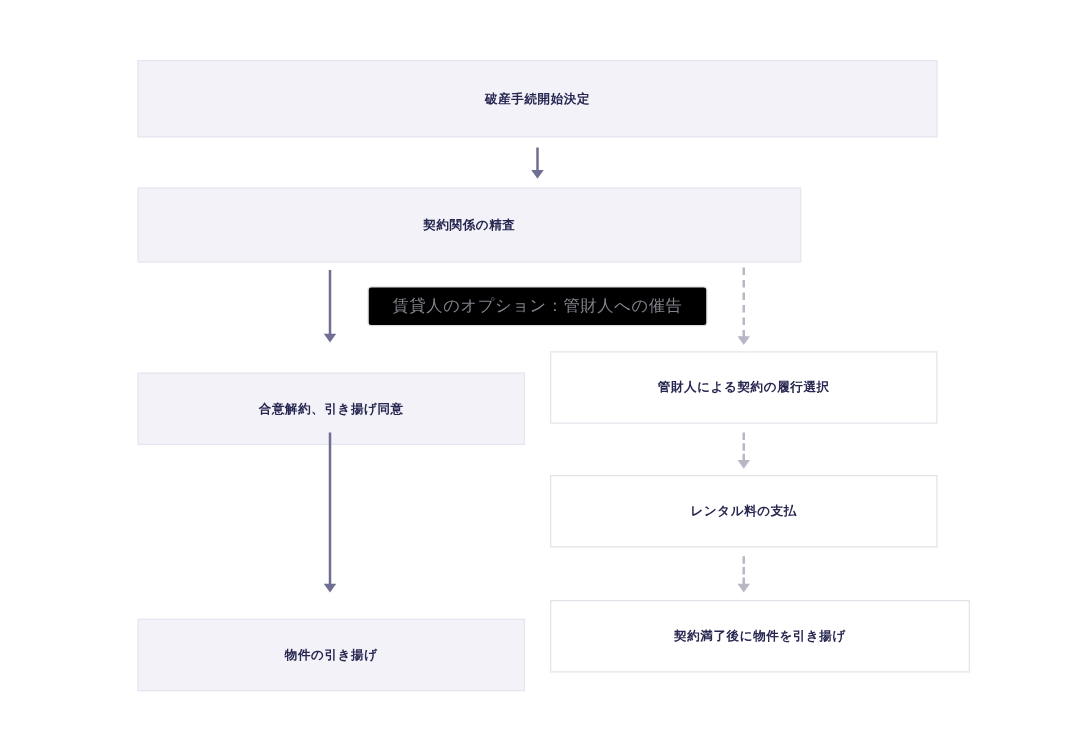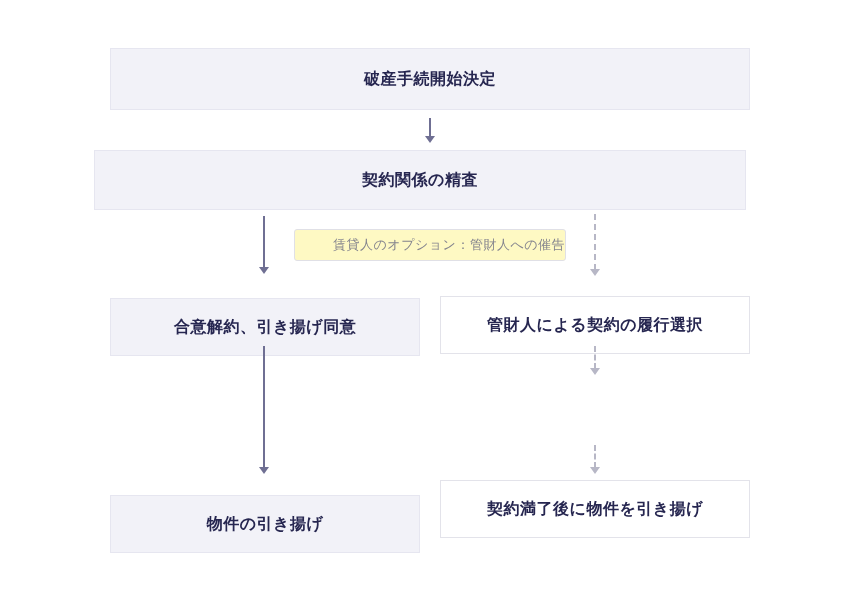--- a/index.html
+++ b/index.html
@@ -10,35 +10,35 @@
     background: #ffffff;
     font-family: "Liberation Sans", "DejaVu Sans", sans-serif;
     overflow: hidden;
   }
   .node {
     position: absolute;
     display: flex;
     align-items: center;
     justify-content: center;
     box-sizing: border-box;
-    font-size: 16px;
+    font-size: 10px;
     font-weight: bold;
     color: #262650;
     letter-spacing: 0.5px;
     text-align: center;
   }
   .node.filled { background: #f2f2f8; border: 1px solid #e6e6f0; }
   .node.outline { background: #ffffff; border: 1px solid #e3e3ea; }
   .note {
     position: absolute;
     display: flex;
     align-items: center;
-    justify-content: flex-end;
+    justify-content: center;
     box-sizing: border-box;
-    background: #fef9c3;
+    background: #000000;
     border: 1px solid #e0e0e6;
     border-radius: 3px;
     font-size: 13px;
     color: #84848e;
     letter-spacing: 0.5px;
   }
   .arrow { position: absolute; width: 12px; }
   .arrow::before {
     content: '';
     position: absolute;
@@ -66,45 +66,48 @@
 <body>
 
 <div class="canvas">
 
   <div class="node filled" style="left:110px; top:48px; width:640px; height:62px;">
     <span>破産手続開始決定</span>
   </div>
 
   <div class="arrow" style="left:424px; top:118px; height:25px;"></div>
 
-  <div class="node filled" style="left:94px; top:150px; width:652px; height:60px;">
+  <div class="node filled" style="left:110px; top:150px; width:531px; height:60px;">
     <span>契約関係の精査</span>
   </div>
 
   <div class="arrow" style="left:258px; top:216px; height:58px;"></div>
   <div class="arrow dashed" style="left:589px; top:214px; height:62px;"></div>
 
   <div class="note" style="left:294px; top:229px; width:272px; height:32px;">
     <span>賃貸人のオプション：管財人への催告</span>
   </div>
 
   <div class="node filled" style="left:110px; top:281px; width:310px; height:58px;margin-top:17px;">
     <span>合意解約、引き揚げ同意</span>
   </div>
-  <div class="node outline" style="left:440px; top:296px; width:310px; height:58px;">
+  <div class="node outline" style="left:440px; top:281px; width:310px; height:58px;">
     <span>管財人による契約の履行選択</span>
   </div>
 
   <div class="arrow" style="left:258px; top:346px; height:128px;"></div>
 
   <div class="arrow dashed" style="left:589px; top:346px; height:29px;"></div>
 
+  <div class="node outline" style="left:440px; top:380px; width:310px; height:58px;">
+    <span>レンタル料の支払</span>
+  </div>
 
   <div class="arrow dashed" style="left:589px; top:445px; height:29px;"></div>
 
   <div class="node filled" style="left:110px; top:495px; width:310px; height:58px;">
     <span>物件の引き揚げ</span>
   </div>
-  <div class="node outline" style="left:440px; top:480px; width:310px; height:58px;">
+  <div class="node outline" style="left:440px; top:480px; width:336px; height:58px;">
     <span>契約満了後に物件を引き揚げ</span>
   </div>
 
 </div>
 
 </body></html>

